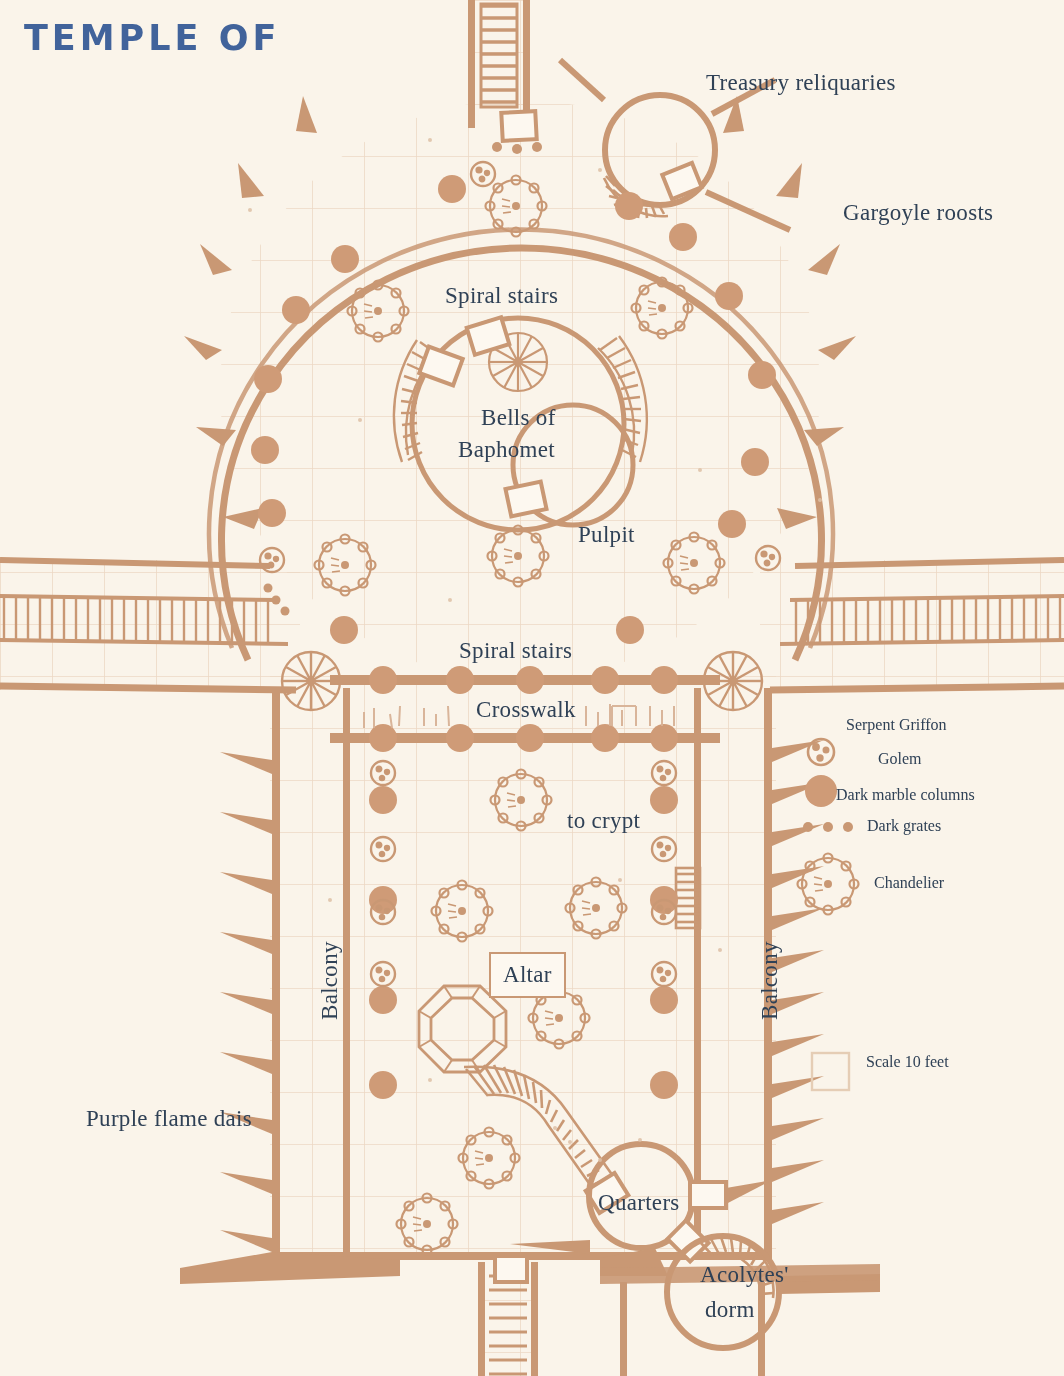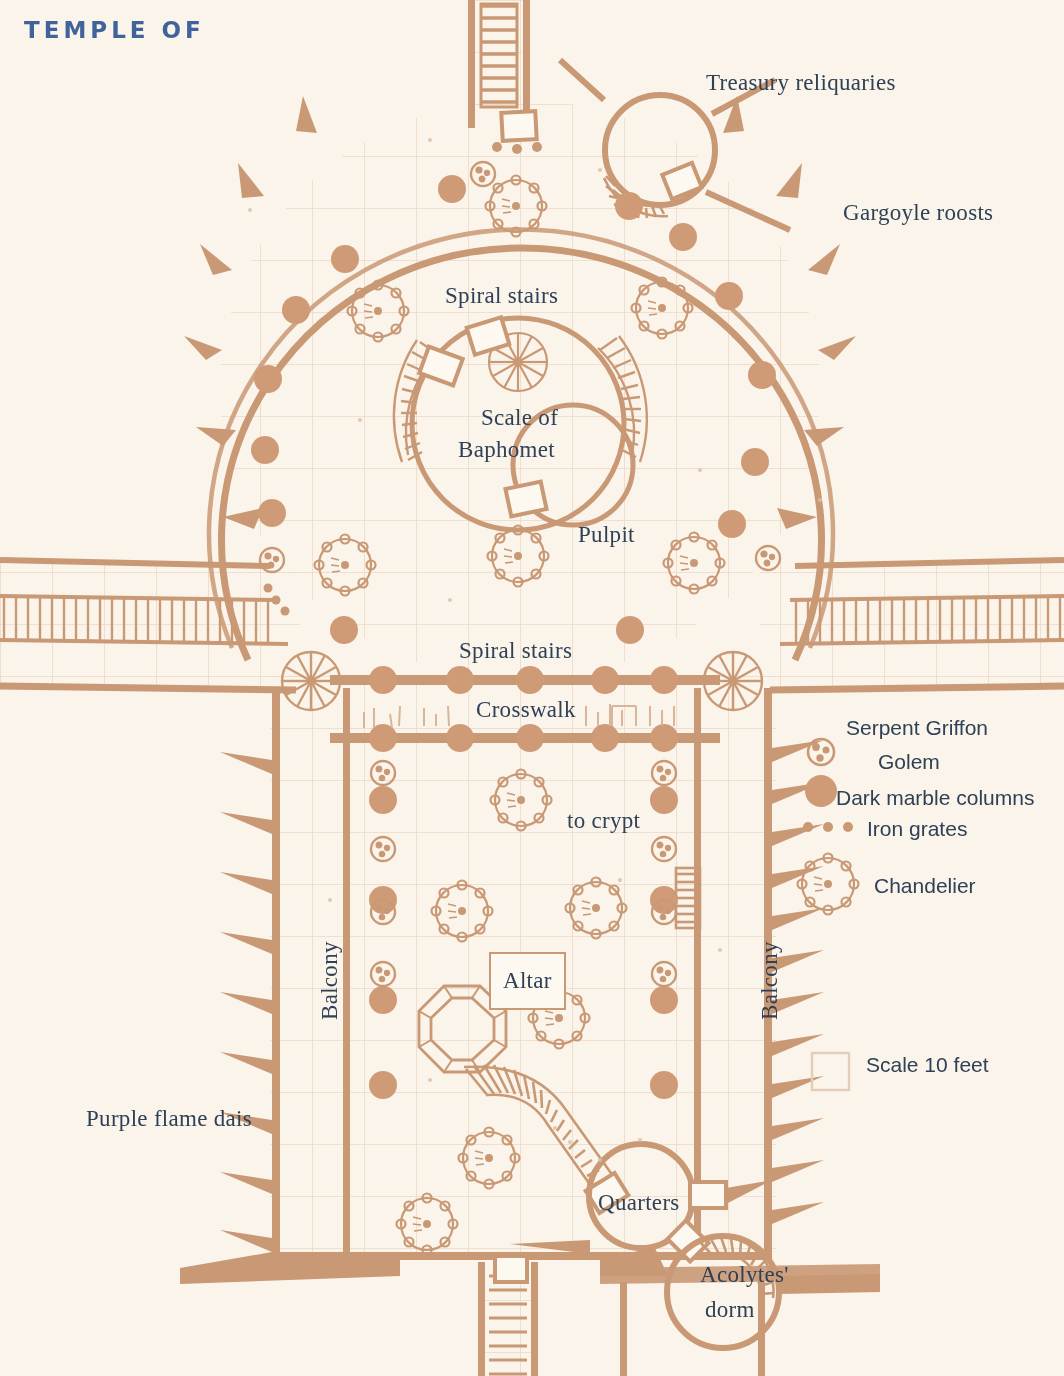--- a/index.html
+++ b/index.html
@@ -1,27 +1,27 @@
 <!DOCTYPE html>
 <html><head>
 <meta charset="utf-8">
 <style>
   html,body{margin:0;padding:0;background:#faf4ea;}
   #stage{position:relative;width:1064px;height:1376px;background:#faf4ea;overflow:hidden;
          font-family:"Liberation Serif",serif;}
   svg{display:block;position:absolute;top:0;left:0;}
   .maplabel{position:absolute;color:#2f4156;font-family:"Liberation Serif",serif;
             font-size:23px;letter-spacing:.3px;white-space:nowrap;}
-  .legend-text{position:absolute;color:#2f4156;font-family:Liberation Sans, sans-serif;
-               font-size:21px;white-space:nowrap;}
+  .legend-text{position:absolute;color:#2f4156;font-family:Liberation Serif, serif;
+               font-size:16px;white-space:nowrap;}
   .title{position:absolute;left:24px;top:16px;color:#41639b;
-         font-family:"DejaVu Sans",sans-serif;font-weight:bold;font-size:23px;
+         font-family:"DejaVu Sans",sans-serif;font-weight:bold;font-size:35px;
          letter-spacing:4px;line-height:1.28;}
   .vert{transform:rotate(-90deg);transform-origin:left top;}
-  .boxed{border:2px solid #c99874;background:#fdf8f0;padding:14px 12px;}
+  .boxed{border:2px solid #c99874;background:#fdf8f0;padding:8px 12px;}
 </style>
 </head>
 <body>
 
 <div id="stage">
 
 <svg width="1064" height="1376" viewBox="0 0 1064 1376">
 
   <defs>
     <pattern id="gridpat" width="52" height="52" patternUnits="userSpaceOnUse">
@@ -804,36 +804,36 @@
 
 </svg>
 
 <div class="title">
   <div>TEMPLE OF</div>
 </div>
 
 <div class="maplabel" style="left:706px;top:70px;">Treasury reliquaries</div>
 <div class="maplabel" style="left:843px;top:190px;margin-top:10px;">Gargoyle roosts</div>
 <div class="maplabel" style="left:445px;top:283px;">Spiral stairs</div>
-<div class="maplabel" style="left:481px;top:405px;">Scale of</div>
+<div class="maplabel" style="left:481px;top:405px;">Bells of</div>
 <div class="maplabel" style="left:458px;top:437px;">Baphomet</div>
 <div class="maplabel" style="left:578px;top:522px;">Pulpit</div>
 <div class="maplabel" style="left:459px;top:638px;">Spiral stairs</div>
 <div class="maplabel" style="left:476px;top:697px;">Crosswalk</div>
 <div class="maplabel" style="left:567px;top:808px;">to crypt</div>
 <div class="maplabel" style="left:86px;top:1106px;">Purple flame dais</div>
 <div class="maplabel" style="left:598px;top:1190px;text-align:center;">Quarters</div>
 <div class="maplabel" style="left:700px;top:1262px;">Acolytes'</div>
 <div class="maplabel" style="left:705px;top:1297px;text-align:right;">dorm</div>
 
 <div class="maplabel boxed" style="left:489px;top:952px;">Altar</div>
 
 <div class="maplabel vert" style="left:317px;top:1020px;">Balcony</div>
 <div class="maplabel vert" style="left:757px;top:1020px;">Balcony</div>
 
 <div class="legend-text" style="left:846px;top:716px;">Serpent Griffon</div>
 <div class="legend-text" style="left:878px;top:750px;">Golem</div>
 <div class="legend-text" style="left:836px;top:786px;">Dark marble columns</div>
-<div class="legend-text" style="left:867px;top:817px;">Iron grates</div>
+<div class="legend-text" style="left:867px;top:817px;">Dark grates</div>
 <div class="legend-text" style="left:866px;top:874px;margin-left:8px;">Chandelier</div>
 <div class="legend-text" style="left:866px;top:1053px;">Scale 10 feet</div>
 
 </div>
 
 </body></html>

